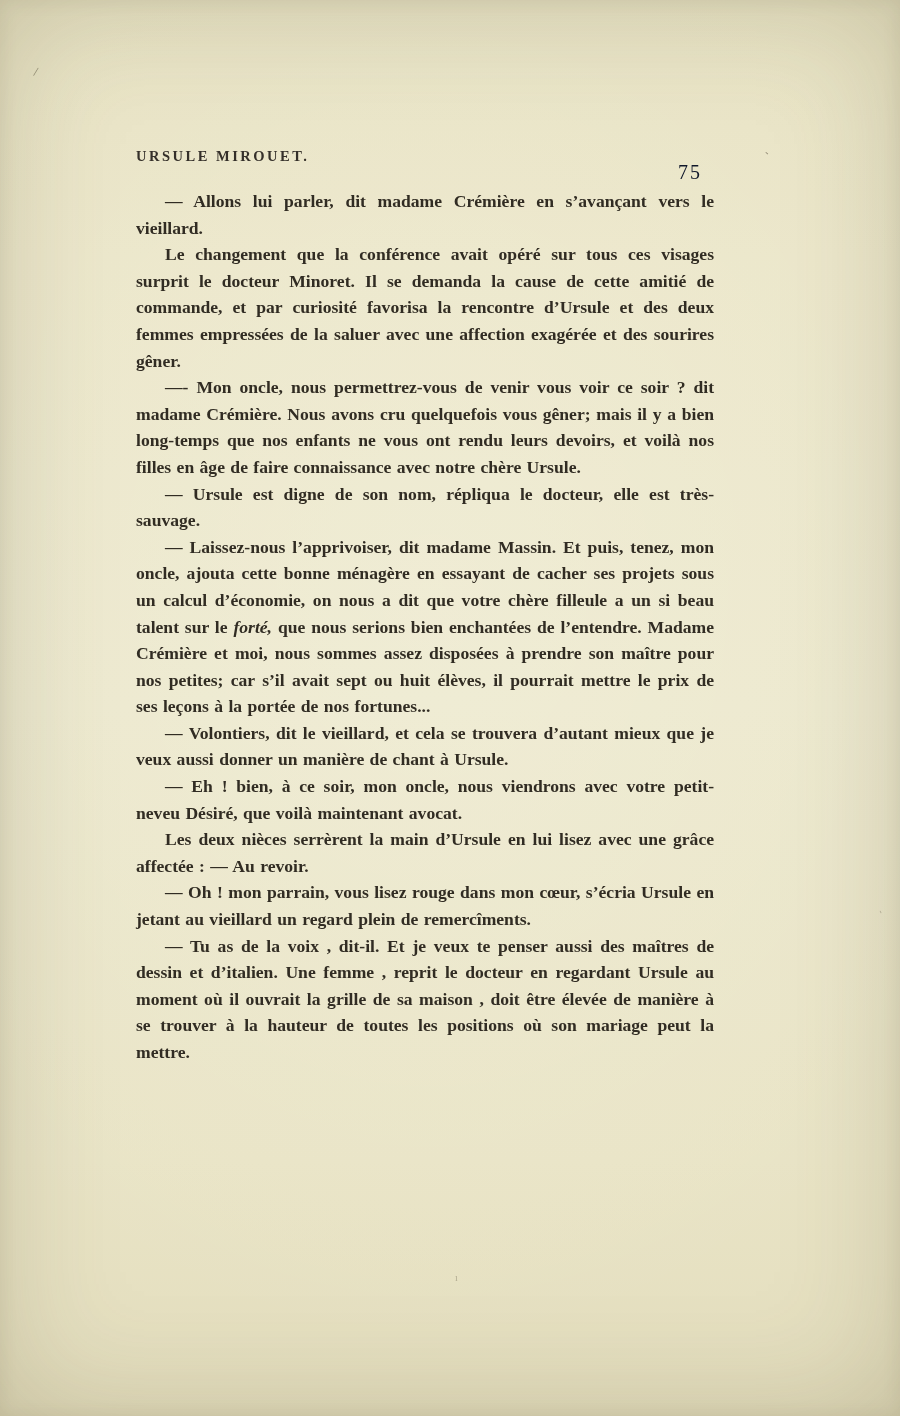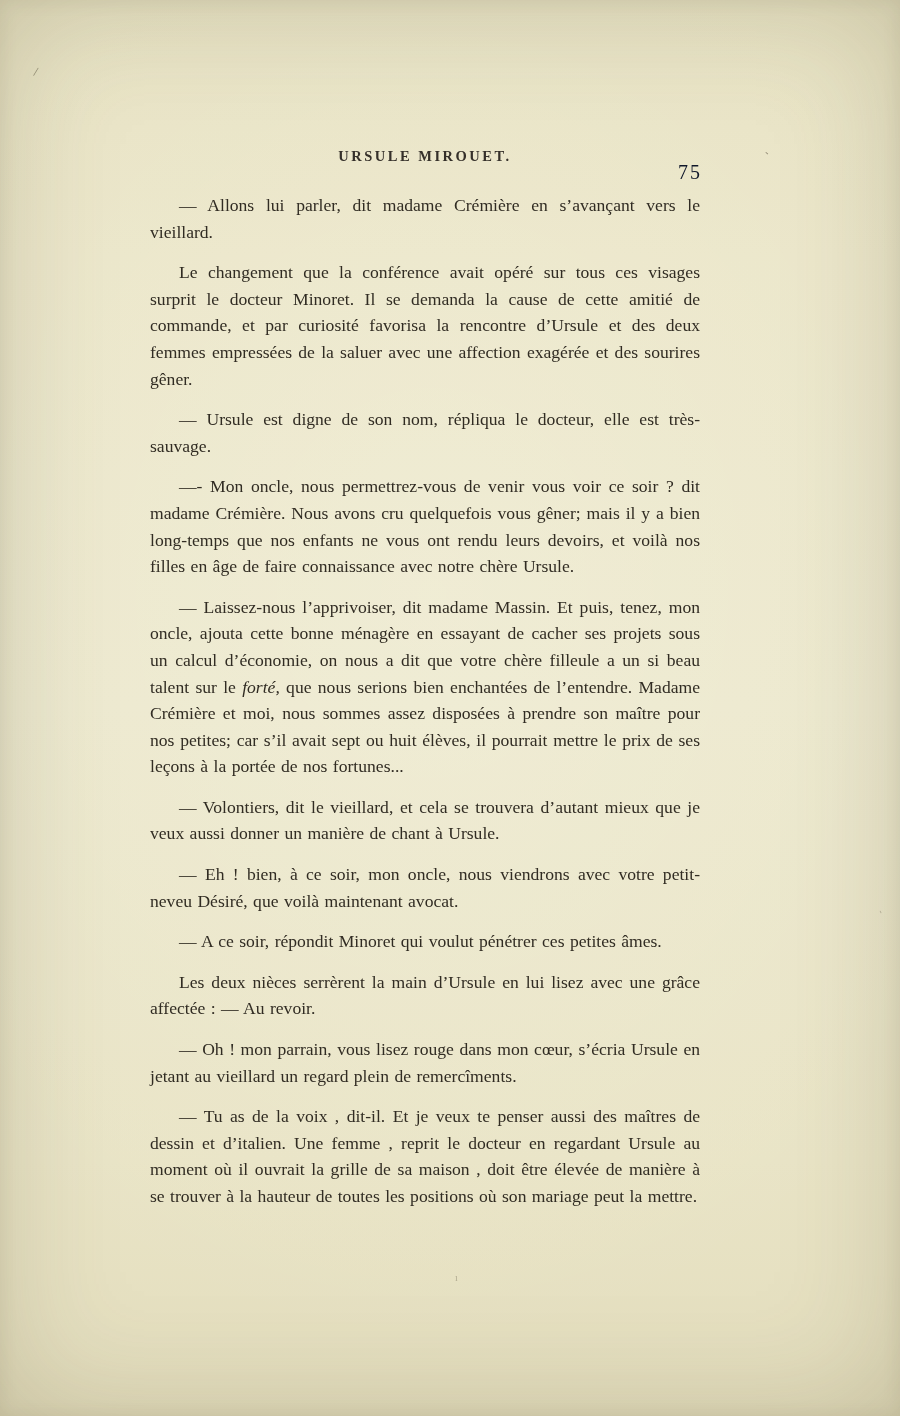--- a/index.html
+++ b/index.html
@@ -31,43 +31,44 @@
   }
   .page-header {
     position: relative;
     height: 30px;
     margin-bottom: 10px;
   }
   .running-title {
     position: absolute;
     left: 0;
     right: 0;
-    text-align: center;
+    text-align: left;
     font-size: 14.5px;
     letter-spacing: 2.5px;
     font-weight: bold;
     color: #35302a;
   }
   .page-number {
     position: absolute;
     right: 12px;
     top: -3px;
     font-size: 20px;
     letter-spacing: 2px;
     color: #0f172a;
     margin-top: 16px;
   }
   .page-body p {
-    margin: 14px;
+    margin: 0;
     text-align: justify;
     text-indent: 29px;
     font-size: 17.6px;
     line-height: 26.6px;
     word-spacing: 1px;
     color: #312c23;
+    font-weight: bold;
   }
   .page-body p span.italic {
     font-style: italic;
   }
   
   .artifact {
     position: absolute;
     color: rgba(70,62,45,0.55);
     font-size: 13px;
     pointer-events: none;
@@ -88,23 +89,22 @@
 <span class="artifact tick-bottom-mid">ı</span>
 
 <div class="text-block">
   <div class="page-header">
     <span class="running-title">URSULE MIROUET.</span>
     <span class="page-number">75</span>
   </div>
   <div class="page-body">
       <p><span>— Allons lui parler, dit madame Crémière en s’avançant vers le vieillard.</span></p>
       <p><span>Le changement que la conférence avait opéré sur tous ces visages surprit le docteur Minoret. Il se demanda la cause de cette amitié de commande, et par curiosité favorisa la rencontre d’Ursule et des deux femmes empressées de la saluer avec une affection exagérée et des sourires gêner.</span></p>
+      <p><span>—- Mon oncle, nous permettrez-vous de venir vous voir ce soir ? dit madame Crémière. Nous avons cru quelquefois vous gêner; mais il y a bien long-temps que nos enfants ne vous ont rendu leurs devoirs, et voilà nos filles en âge de faire connaissance avec notre chère Ursule.</span></p>
       <p><span>— Ursule est digne de son nom, répliqua le docteur, elle est très-sauvage.</span></p>
-      <p><span>—- Mon oncle, nous permettrez-vous de venir vous voir ce soir ? dit madame Crémière. Nous avons cru quelquefois vous gêner; mais il y a bien long-temps que nos enfants ne vous ont rendu leurs devoirs, et voilà nos filles en âge de faire connaissance avec notre chère Ursule.</span></p>
       <p><span>— Laissez-nous l’apprivoiser, dit madame Massin. Et puis, tenez, mon oncle, ajouta cette bonne ménagère en essayant de cacher ses projets sous un calcul d’économie, on nous a dit que votre chère filleule a un si beau talent sur le </span><span class="italic">forté,</span><span> que nous serions bien enchantées de l’entendre. Madame Crémière et moi, nous sommes assez disposées à prendre son maître pour nos petites; car s’il avait sept ou huit élèves, il pourrait mettre le prix de ses leçons à la portée de nos fortunes...</span></p>
       <p><span>— Volontiers, dit le vieillard, et cela se trouvera d’autant mieux que je veux aussi donner un manière de chant à Ursule.</span></p>
       <p><span>— Eh ! bien, à ce soir, mon oncle, nous viendrons avec votre petit-neveu Désiré, que voilà maintenant avocat.</span></p>
-      <p><span>— A ce soir, répondit Minoret qui voulut pénétrer ces petites âmes.</span></p>
       <p><span>Les deux nièces serrèrent la main d’Ursule en lui lisez avec une grâce affectée : — Au revoir.</span></p>
       <p><span>— Oh ! mon parrain, vous lisez rouge dans mon cœur, s’écria Ursule en jetant au vieillard un regard plein de remercîments.</span></p>
       <p><span>— Tu as de la voix , dit-il. Et je veux te penser aussi des maîtres de dessin et d’italien. Une femme , reprit le docteur en regardant Ursule au moment où il ouvrait la grille de sa maison , doit être élevée de manière à se trouver à la hauteur de toutes les positions où son mariage peut la mettre.</span></p>
     </div>
 </div>
 
 </body></html>

